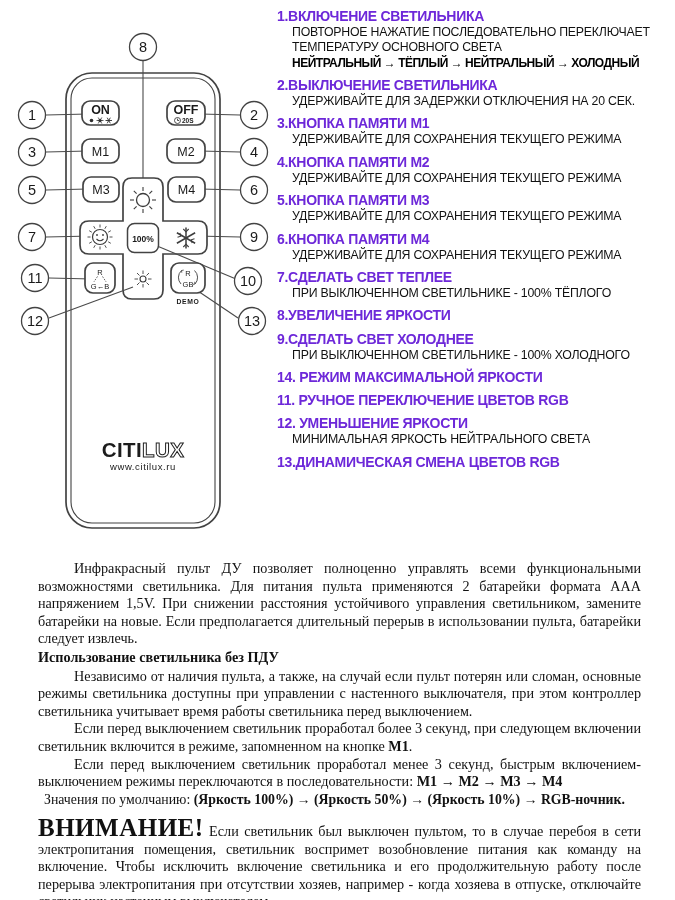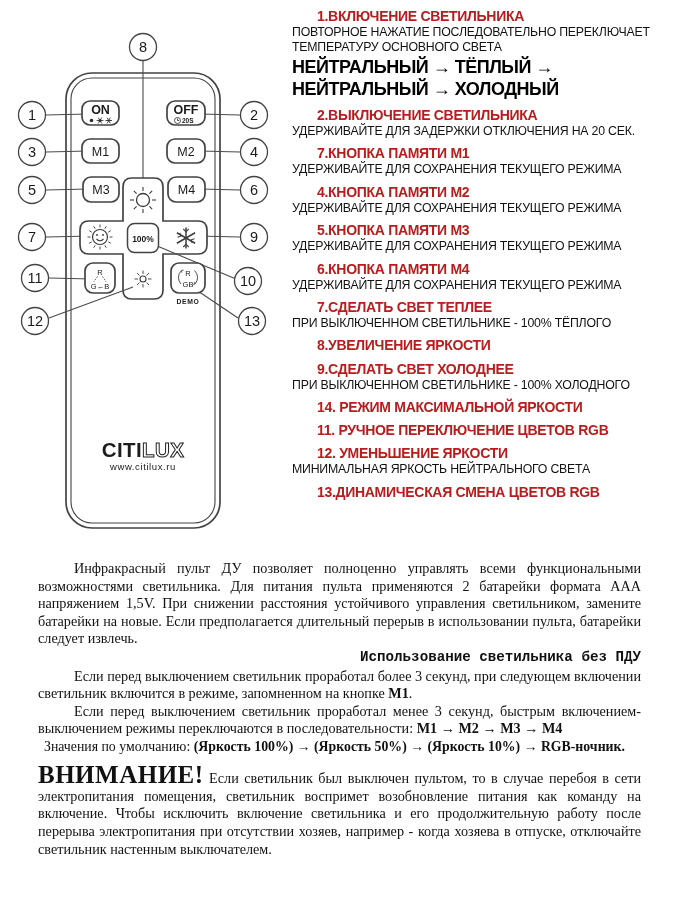--- a/index.html
+++ b/index.html
@@ -6,36 +6,36 @@
   .page {
     width:675px; height:900px; background:#fff; overflow:hidden;
     font-family:"Liberation Sans",sans-serif; color:#1a1a1a; position:relative;
   }
   .top { display:flex; align-items:flex-start; }
   .remote-col { width:277px; flex:none; }
   .list-col { width:398px; flex:none; box-sizing:border-box; padding:8px 8px 0 0; }
 
   .fn-item { margin-bottom:6px; }
   .fn-title {
-    font-weight:700; font-size:14px; line-height:1.22; letter-spacing:-0.3px; color:#b91c1c;margin-left:40px;
+    font-weight:700; font-size:14px; line-height:1.22; letter-spacing:-0.3px; color:#6d28d9;
   }
   .fn-sub {
     font-size:12.3px; line-height:1.25; margin-left:15px;
     letter-spacing:-0.2px; color:#111;
   }
   .fn-sub.b {
-    font-style:normal; font-weight:700; font-size:18px; letter-spacing:-0.5px; color:#000;
+    font-style:normal; font-weight:700; font-size:12px; letter-spacing:-0.5px; color:#000;
   }
 
   .body-text {
     font-family:"Liberation Serif",serif; font-size:14.2px; line-height:1.24;
     text-align:justify; padding:4px 34px 0 38px; color:#111;
   }
   .body-text p { margin:0; text-indent:36px; }
-  .subhead { text-align:right; font-weight:700; text-indent:0 !important; margin:1px 0 !important;font-family:Liberation Mono, monospace; }
+  .subhead { text-align:left; font-weight:700; text-indent:0 !important; margin:1px 0 !important; }
   .defaults { text-indent:6px !important; font-size:13.8px; }
   .bold { font-weight:700; }
   .attention { margin-top:7px !important; text-indent:0 !important; }
   .att-title { font-weight:700; font-size:25px; letter-spacing:0.5px; line-height:1; }
 
   svg text { font-family:"Liberation Sans",sans-serif; fill:#1a1a1a; }
   .ln { stroke:#4a4a4a; stroke-width:1.1; }
   .outl { fill:#ffffff; stroke:#434343; }
   .ic { stroke:#3c3c3c; fill:none; }
 </style>
@@ -275,21 +275,21 @@
         <div class="fn-title">1.ВКЛЮЧЕНИЕ СВЕТИЛЬНИКА</div>
         <div class="fn-sub">ПОВТОРНОЕ НАЖАТИЕ ПОСЛЕДОВАТЕЛЬНО ПЕРЕКЛЮЧАЕТ</div>
         <div class="fn-sub">ТЕМПЕРАТУРУ ОСНОВНОГО СВЕТА</div>
         <div class="fn-sub b">НЕЙТРАЛЬНЫЙ → ТЁПЛЫЙ → НЕЙТРАЛЬНЫЙ → ХОЛОДНЫЙ</div>
       </div>
       <div class="fn-item">
         <div class="fn-title">2.ВЫКЛЮЧЕНИЕ СВЕТИЛЬНИКА</div>
         <div class="fn-sub">УДЕРЖИВАЙТЕ ДЛЯ ЗАДЕРЖКИ ОТКЛЮЧЕНИЯ НА 20 СЕК.</div>
       </div>
       <div class="fn-item">
-        <div class="fn-title">7.КНОПКА ПАМЯТИ М1</div>
+        <div class="fn-title">3.КНОПКА ПАМЯТИ М1</div>
         <div class="fn-sub">УДЕРЖИВАЙТЕ ДЛЯ СОХРАНЕНИЯ ТЕКУЩЕГО РЕЖИМА</div>
       </div>
       <div class="fn-item">
         <div class="fn-title">4.КНОПКА ПАМЯТИ М2</div>
         <div class="fn-sub">УДЕРЖИВАЙТЕ ДЛЯ СОХРАНЕНИЯ ТЕКУЩЕГО РЕЖИМА</div>
       </div>
       <div class="fn-item">
         <div class="fn-title">5.КНОПКА ПАМЯТИ М3</div>
         <div class="fn-sub">УДЕРЖИВАЙТЕ ДЛЯ СОХРАНЕНИЯ ТЕКУЩЕГО РЕЖИМА</div>
       </div>
@@ -320,18 +320,19 @@
       </div>
       <div class="fn-item">
         <div class="fn-title">13.ДИНАМИЧЕСКАЯ СМЕНА ЦВЕТОВ RGB</div>
       </div>
     </div>
   </div>
 
   <div class="body-text">
     <p>Инфракрасный пульт ДУ позволяет полноценно управлять всеми функциональными возможностями светильника. Для питания пульта применяются 2 батарейки формата ААА напряжением 1,5V. При снижении расстояния устойчивого управления светильником, замените батарейки на новые. Если предполагается длительный перерыв в использовании пульта, батарейки следует извлечь.</p>
     <p class="subhead">Использование светильника без ПДУ</p>
+    <p>Независимо от наличия пульта, а также, на случай если пульт потерян или сломан, основные режимы светильника доступны при управлении с настенного выключателя, при этом контроллер светильника учитывает время работы светильника перед выключением.</p>
     <p><span>Если перед выключением светильник проработал более 3 секунд, при следующем включении светильник включится в режиме, запомненном на кнопке </span><span class="bold">М1</span><span>.</span></p>
     <p><span>Если перед выключением светильник проработал менее 3 секунд, быстрым включением-выключением режимы переключаются в последовательности: </span><span class="bold">М1 → М2 → М3 → М4</span></p>
     <p class="defaults"><span>Значения по умолчанию: </span><span class="bold">(Яркость 100%) → (Яркость 50%) → (Яркость 10%) → RGB-ночник.</span></p>
     <p class="attention"><span class="att-title">ВНИМАНИЕ!</span> <span>Если светильник был выключен пультом, то в случае перебоя в сети электропитания помещения, светильник воспримет возобновление питания как команду на включение. Чтобы исключить включение светильника и его продолжительную работу после перерыва электропитания при отсутствии хозяев, например - когда хозяева в отпуске, отключайте светильник настенным выключателем.</span></p>
   </div>
 </div>
 
 </body></html>

